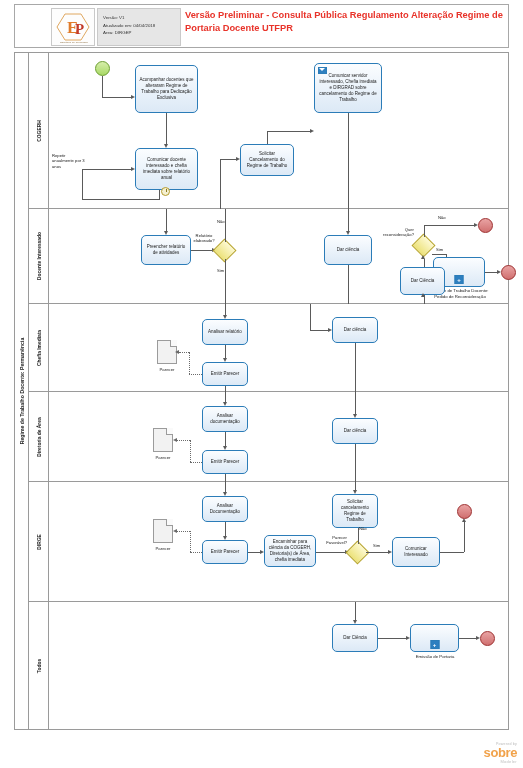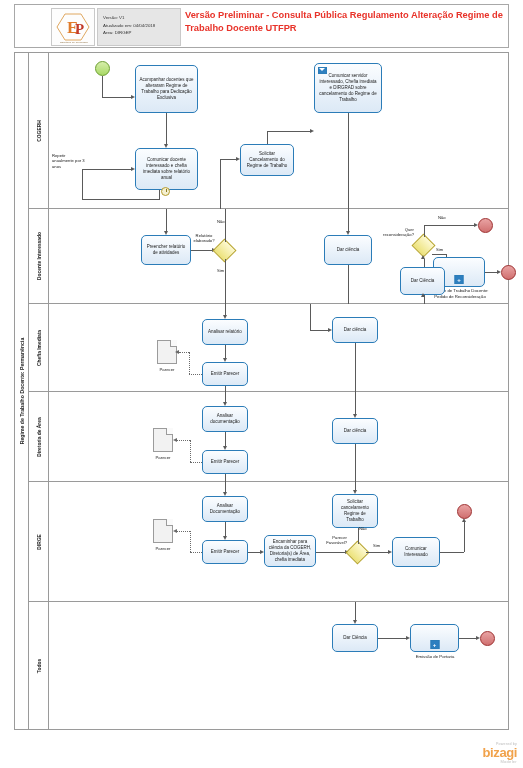--- a/index.html
+++ b/index.html
@@ -120,21 +120,21 @@
         <text x="11" y="21" font-family="Liberation Serif, serif" font-size="17" font-weight="bold" fill="#e07b2a">E</text>
         <text x="19" y="22" font-family="Liberation Serif, serif" font-size="15" font-weight="bold" fill="#c23a2a">P</text>
       </svg>
       <div class="logo-cap">Escritório de Processos</div>
     </div>
     <div class="hdr-ver">
       <div>Versão: V1</div>
       <div>Atualizado em: 04/04/2018</div>
       <div>Área: DIRGEP</div>
     </div>
-    <div class="hdr-title">Versão Preliminar  -  Consulta Pública Regulamento Alteração Regime de Trabalho Docente UTFPR</div>
+    <div class="hdr-title">Versão Preliminar  -  Consulta Pública Regulamento Alteração Regime de Portaria Docente UTFPR</div>
   </div>
 
   <div class="pool">
     <div class="pool-hdr">
       <span>Regime de Trabalho Docente: Permanência</span>
     </div>
 
     <div class="lane" style="top:0;height:156px;">
       <div class="lane-hdr">
         <span>COGERH</span>
@@ -397,17 +397,17 @@
 
         <div class="ln lnh" style="left:410px;top:36px;width:17px;"></div>
         <div class="arw r" style="left:427px;top:33.5px;"></div>
         <div class="ev end" style="left:431px;top:29px;"></div>
       </div>
     </div>
   </div>
 
   <div class="wm">
     <div class="wm-top">Powered by</div>
-    <div class="wm-main">bizagi</div>
+    <div class="wm-main">sobre</div>
     <div class="wm-sub">Modeler</div>
   </div>
 
 </div>
 
 </body></html>

